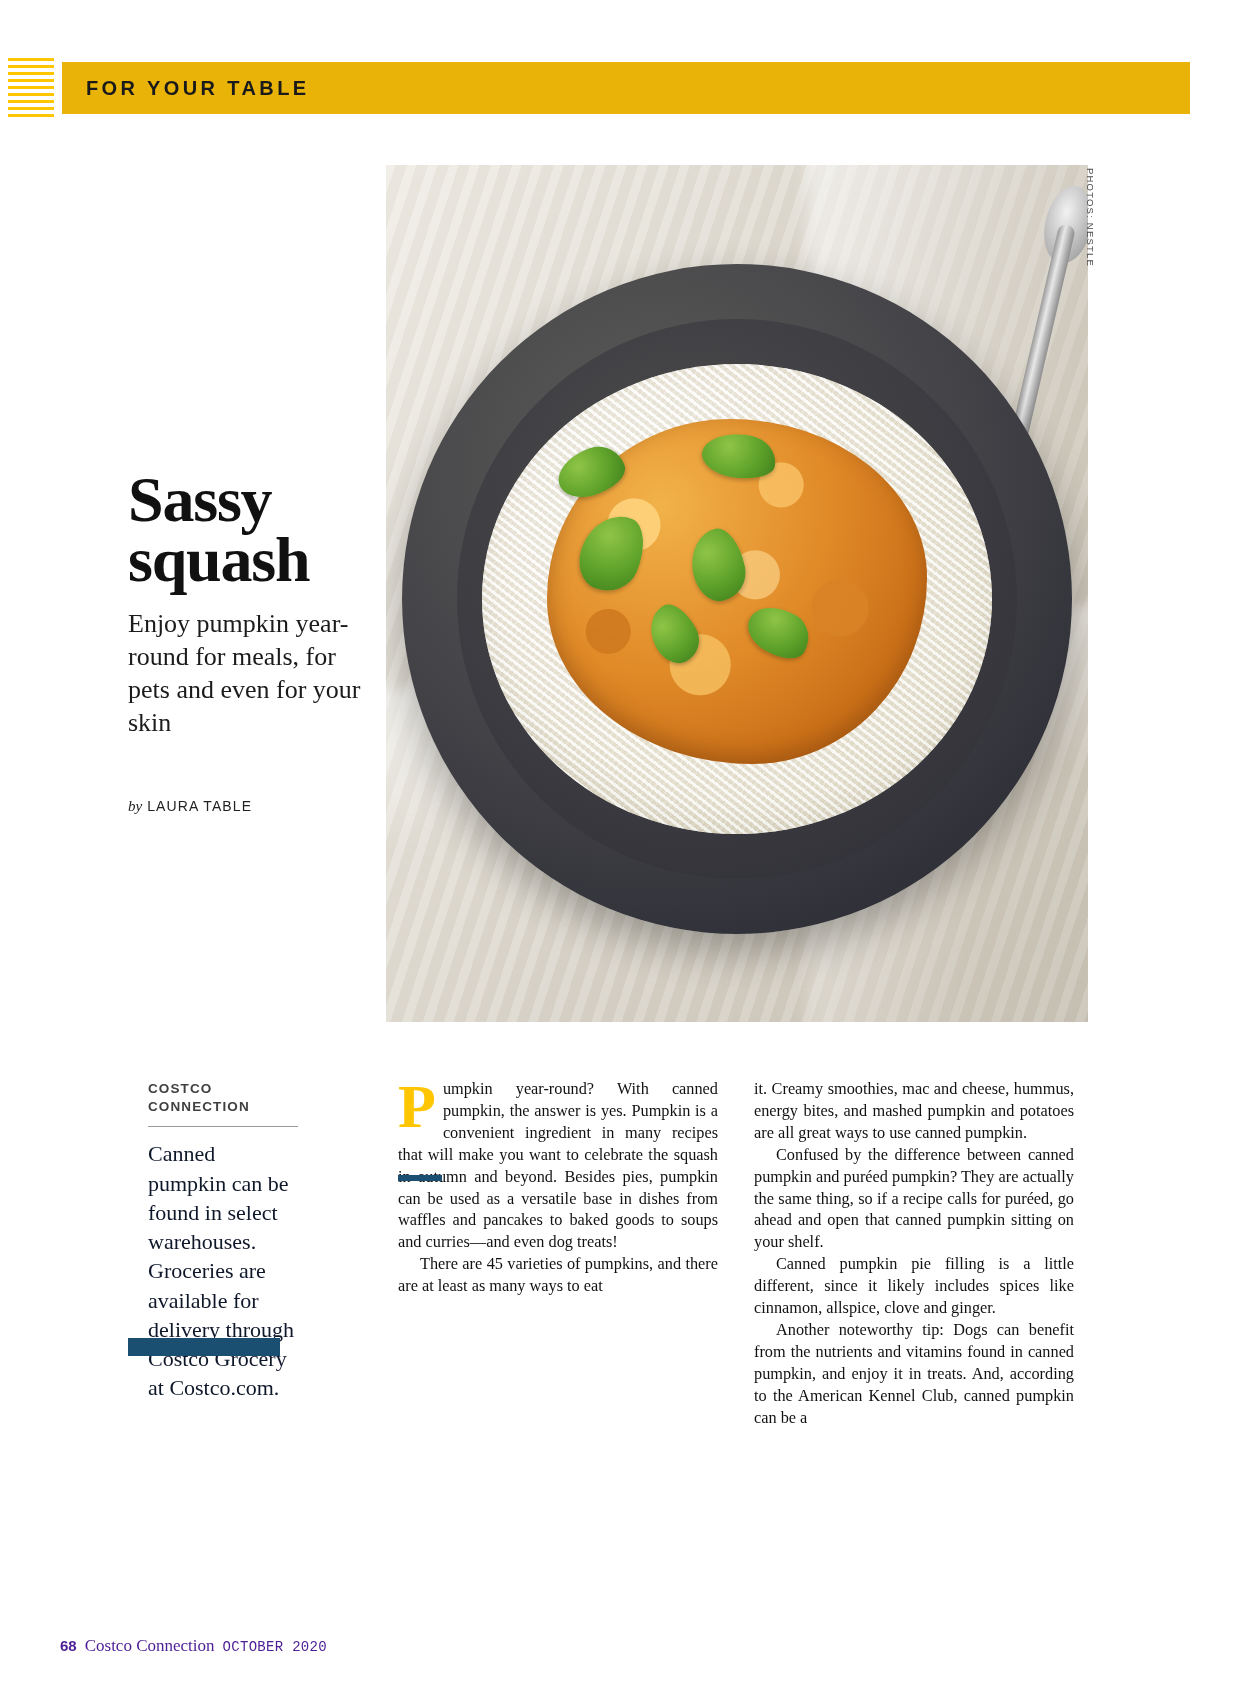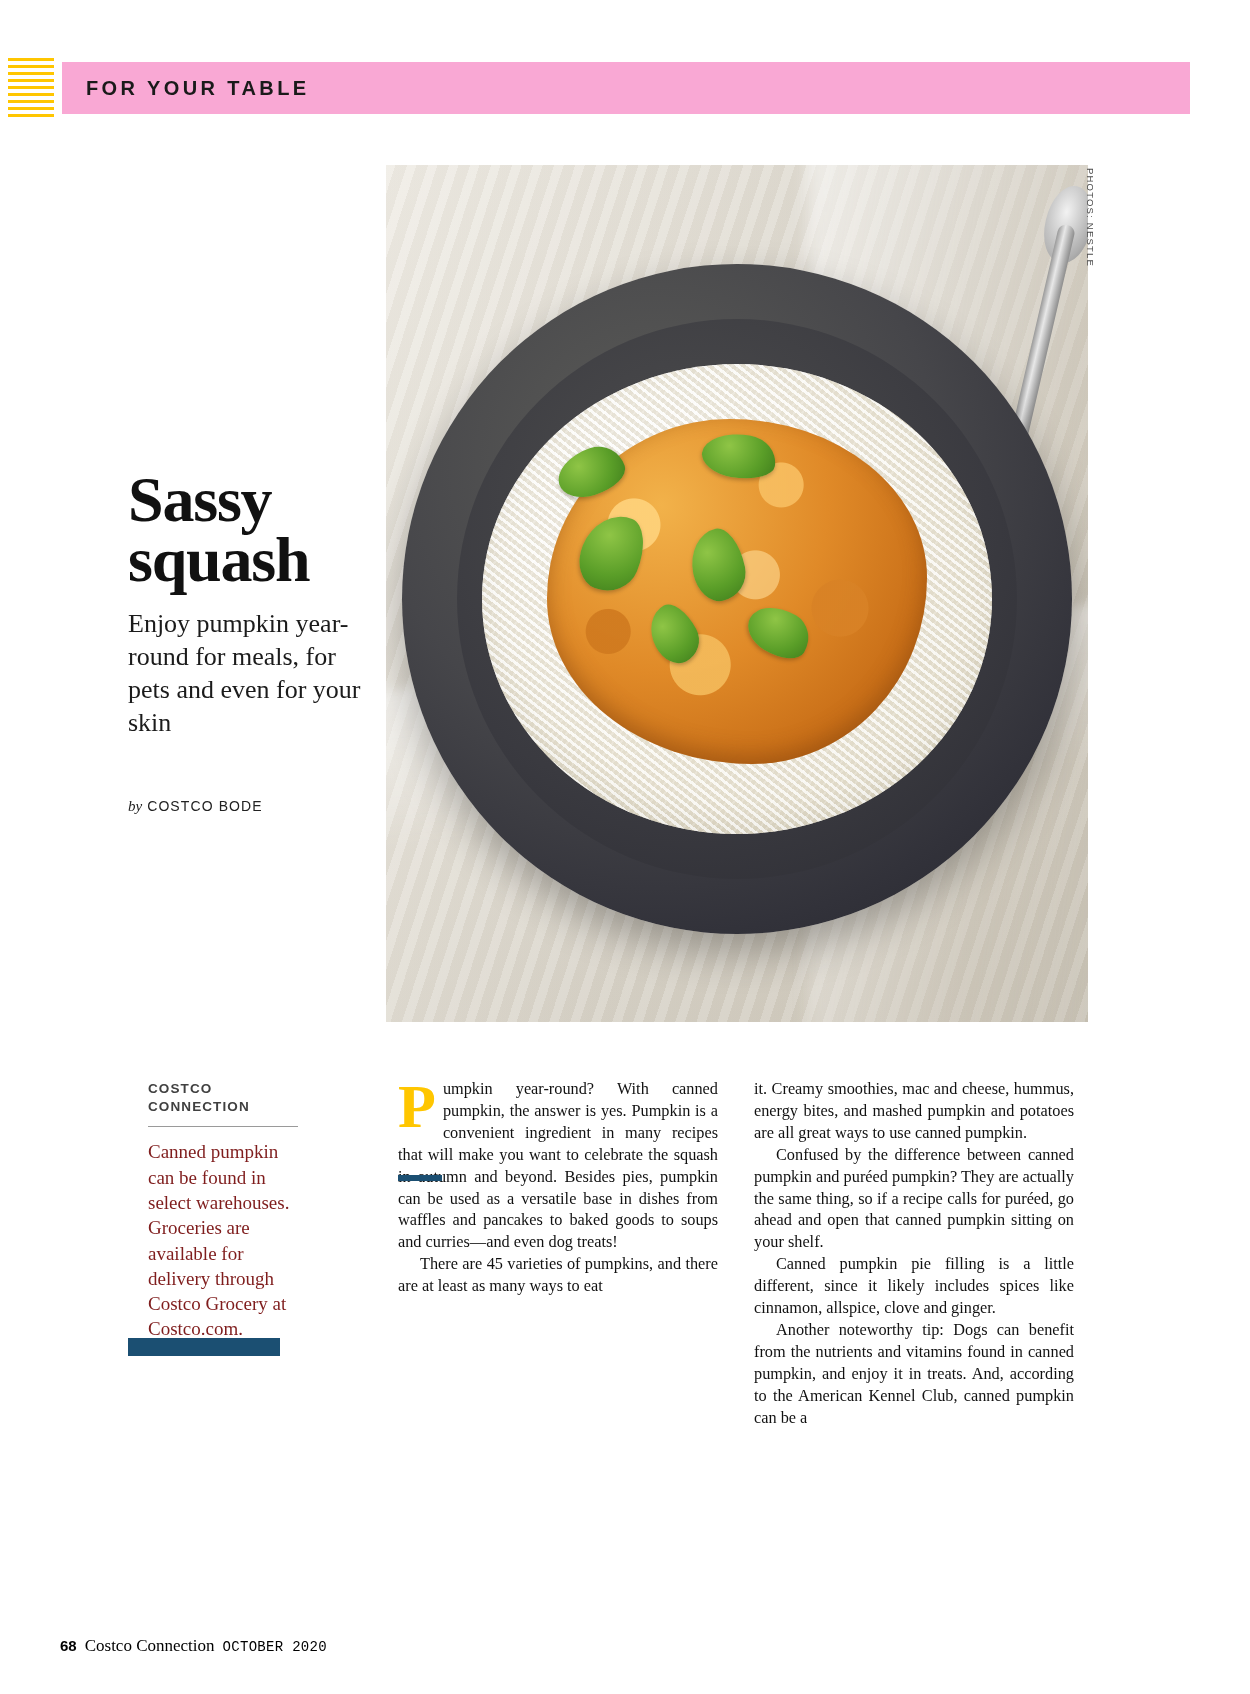--- a/index.html
+++ b/index.html
@@ -14,21 +14,21 @@
     overflow: hidden;
   }
 
   
   .header-band {
     position: absolute;
     top: 62px;
     left: 62px;
     right: 60px;
     height: 52px;
-    background: #f9a8d4;
+    background: #eab308;
     display: flex;
     align-items: center;
   }
   .header-band .kicker {
     font-family: "Liberation Sans", sans-serif;
     font-weight: bold;
     font-size: 20px;
     letter-spacing: 3.4px;
     color: #1a1a1a;
     margin-left: 24px;
@@ -243,23 +243,23 @@
     color: #404040;
     text-transform: uppercase;
   }
   .cc-rule {
     margin: 10px 0 12px 0;
     height: 1px;
     background: #9a9a9a;
     width: 150px;
   }
   .cc-body {
-    font-size: 19px;
+    font-size: 22px;
     line-height: 1.33;
-    color: #7f1d1d;
+    color: #0f172a;
   }
   .cc-bar {
     position: absolute;
     left: 128px;
     top: 1338px;
     width: 152px;
     height: 18px;
     background: #1b4f72;
   }
 
@@ -297,21 +297,21 @@
     background: #1b4f72;
   }
 
   
   .footer {
     position: absolute;
     left: 60px;
     bottom: 38px;
     font-family: "Liberation Sans", sans-serif;
     font-size: 15px;
-    color: #000000;
+    color: #4c1d95;
     display: flex;
     align-items: baseline;
     gap: 8px;
   }
   .footer .pg { font-weight: bold; font-size: 15px; }
   .footer .mag { font-weight: normal; font-family: "Liberation Serif", serif; font-size: 17px; }
   .footer .issue { font-family: Liberation Mono, monospace; font-size: 14px; letter-spacing: .3px; }
 </style>
 </head>
 <body>
@@ -350,21 +350,21 @@
   <h1>
     <span>Sassy</span><br>
     <span>squash</span>
   </h1>
 </div>
 
 <div class="deck">Enjoy pumpkin year-round for meals, for pets and even for your skin</div>
 
 <div class="byline">
   <span class="by">by</span>
-  <span>COSTCO BODE</span>
+  <span>LAURA TABLE</span>
 </div>
 
 <div class="cc-box">
   <div class="cc-title">
     <span>COSTCO</span><br>
     <span>CONNECTION</span>
   </div>
   <div class="cc-rule"></div>
   <div class="cc-body">Canned pumpkin can be found in select warehouses. Groceries are available for delivery through Costco Grocery at Costco.com.</div>
 </div>

